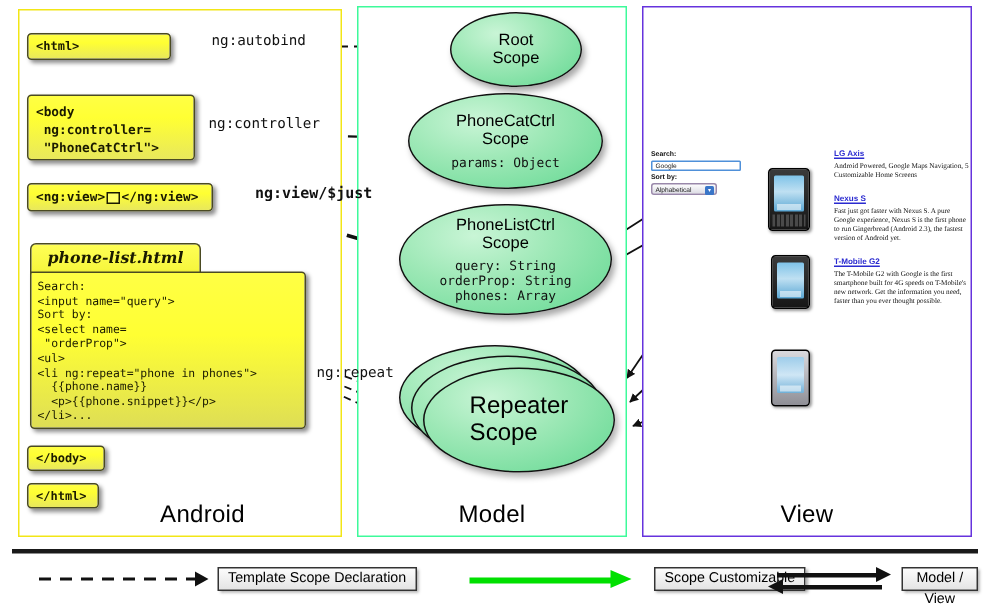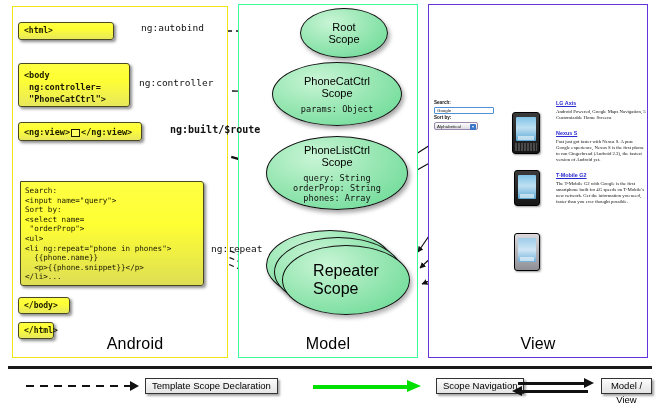--- a/index.html
+++ b/index.html
@@ -24,21 +24,21 @@
       box-shadow:2px 2px 3px rgba(0,0,0,.45);
       font-family:"DejaVu Sans Mono","Liberation Mono",monospace;
       font-weight:bold;color:#1a1a00;}
   #box-html{left:18px;top:22px;width:96px;height:18px;font-size:8px;
       padding:3px 0 0 5px;}
   #box-body{left:18px;top:63px;width:112px;height:44px;font-size:8.5px;
       padding:5px 0 0 5px;line-height:12px;}
   #box-ngview{left:18px;top:122px;width:124px;height:19px;font-size:8.5px;
       padding:4px 0 0 5px;white-space:nowrap;}
   #box-bodyend{left:18px;top:297px;width:52px;height:17px;font-size:8px;padding:3px 0 0 5px;}
-  #box-htmlend{left:18px;top:322px;width:36px;height:17px;font-size:8px;padding:3px 0 0 5px;}
+  #box-htmlend{left:18px;top:322px;width:48px;height:17px;font-size:8px;padding:3px 0 0 5px;}
   .ng-sq{display:inline-block;width:7px;height:6px;border:1.2px solid #1a1a00;
       background:#ffff66;vertical-align:middle;margin:0 1px;}
 
   
   #file-card{position:absolute;left:20px;top:162px;width:184px;height:124px;}
   #file-tab{position:absolute;left:0;top:0;width:112px;height:20px;
       background:linear-gradient(180deg,#ffff55,#f5f53a);
       border:1.2px solid #4a4a22;border-bottom:none;border-radius:4px 4px 0 0;
       font-family:"DejaVu Serif","Liberation Serif",serif;font-weight:bold;font-style:italic;
       font-size:10.5px;color:#1a1a00;text-align:center;line-height:19px;}
@@ -212,20 +212,21 @@
 
   <div class="ybox" id="box-ngview">
     <span>&lt;ng:view&gt;</span><span class="ng-sq"></span><span>&lt;/ng:view&gt;</span>
   </div>
 
   <div class="ybox" id="box-body" style="white-space:pre;">&lt;body
  ng:controller=
  "PhoneCatCtrl"&gt;</div>
 
   <div id="file-card">
+    <div id="file-tab">phone-list.html</div>
     <div id="file-body">Search:
 &lt;input name="query"&gt;
 Sort by:
 &lt;select name=
  "orderProp"&gt;
 &lt;ul&gt;
 &lt;li ng:repeat="phone in phones"&gt;
   {{phone.name}}
   &lt;p&gt;{{phone.snippet}}&lt;/p&gt;
 &lt;/li&gt;...</div>
@@ -261,21 +262,21 @@
     <div class="rep" id="rep-a"></div>
     <div class="rep" id="rep-b"></div>
     <div class="rep" id="rep-c">
       <div class="title" style="white-space:pre-line">Repeater
 Scope</div>
     </div>
   </div>
 
   <div class="clabel" style="left:141px;top:22px;">ng:autobind</div>
   <div class="clabel" style="left:139px;top:77px;">ng:controller</div>
-  <div class="clabel bold" style="left:170px;top:124px;">ng:built/$route</div>
+  <div class="clabel bold" style="left:170px;top:124px;">ng:view/$just</div>
   <div class="clabel" style="left:211px;top:243px;">ng:repeat</div>
 
   <div class="panel" id="panel-view">
     <div class="panel-label">View</div>
   </div>
 
   <div id="view-search">
     <div class="vs-lab">Search:</div>
     <div id="vs-input">Google</div>
     <div class="vs-lab" style="margin-top:1px;">Sort by:</div>
@@ -306,21 +307,21 @@
   </div>
 
   <div id="legend-rule"></div>
   <div id="legend">
     <div id="lg-dash"></div>
     <div id="lg-dash-head"></div>
     <div class="lg-box" id="lg-box1">Template Scope Declaration</div>
 
     <div id="lg-green"></div>
     <div id="lg-green-head"></div>
-    <div class="lg-box" id="lg-box2">Scope Navigation</div>
+    <div class="lg-box" id="lg-box2">Scope Customizable</div>
 
     <div id="lg-b1"></div>
     <div id="lg-b1h"></div>
     <div id="lg-b2"></div>
     <div id="lg-b2h"></div>
     <div class="lg-box" id="lg-box3">Model / View Data-binding</div>
   </div>
 
 </div>
 

